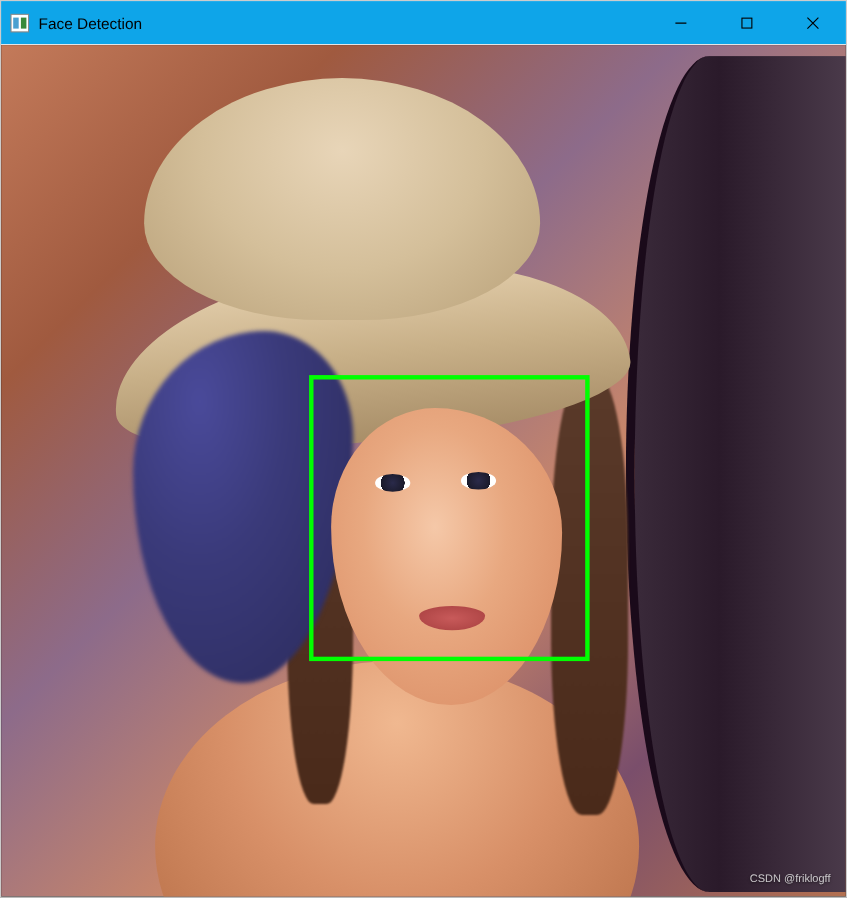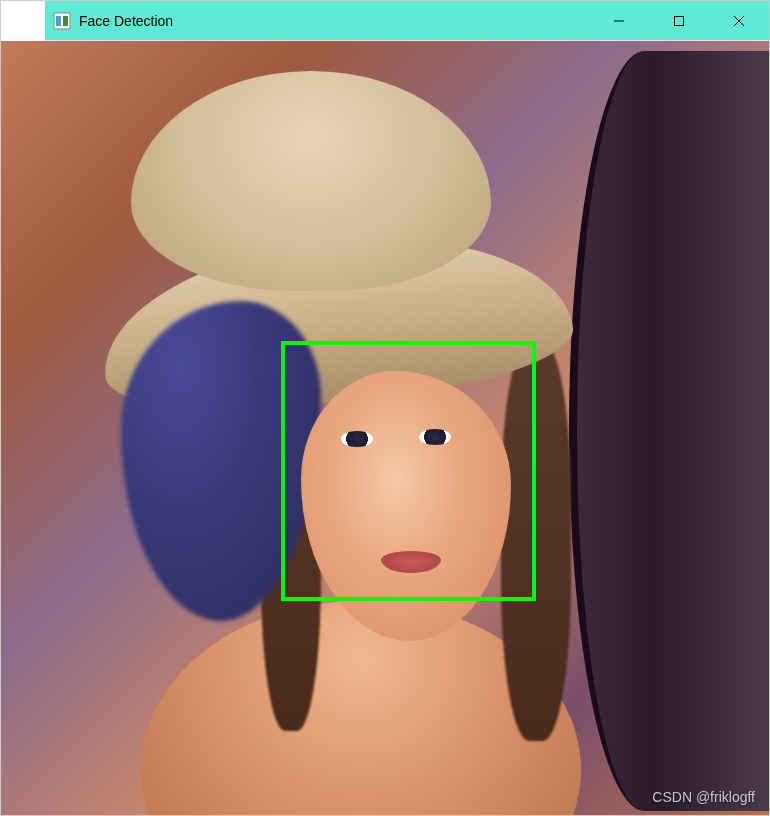--- a/index.html
+++ b/index.html
@@ -17,27 +17,26 @@
     .window {
       width: 770px;
       height: 816px;
       background: #ffffff;
       border: 1px solid #cccccc;
       display: flex;
       flex-direction: column;
     }
     .titlebar {
       height: 40px;
-      background: #5eead4;
+      background: #0ea5e9;
       display: flex;
       align-items: center;
       padding-left: 8px;
       border-bottom: 1px solid #e5e5e5;
       user-select: none;
-      margin-left: 44px;
     }
     .app-icon {
       width: 18px;
       height: 18px;
       margin-right: 8px;
       flex-shrink: 0;
     }
     .title-text {
       font-size: 14px;
       color: #000000;
@@ -183,21 +182,21 @@
     .detection-box {
       position: absolute;
       border: 4px solid #00ff00;
       background: transparent;
       pointer-events: none;
     }
     .watermark {
       position: absolute;
       right: 14px;
       bottom: 10px;
-      font-size: 14px;
+      font-size: 10px;
       color: rgba(255,255,255,0.75);
       text-shadow: 0 1px 2px rgba(0,0,0,0.6);
       pointer-events: none;
       font-family: Arial, sans-serif;
     }
   </style>
 </head>
 <body>
 
 <div class="window">

